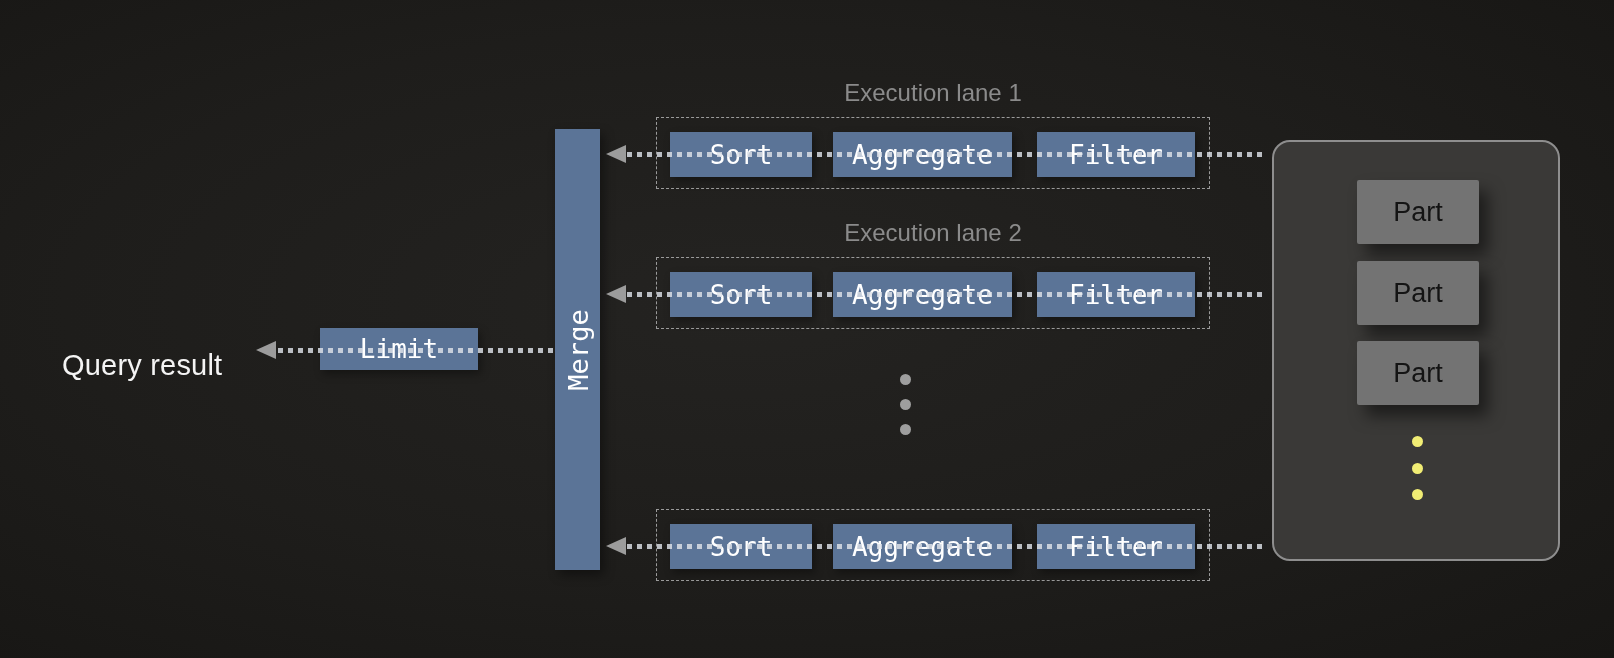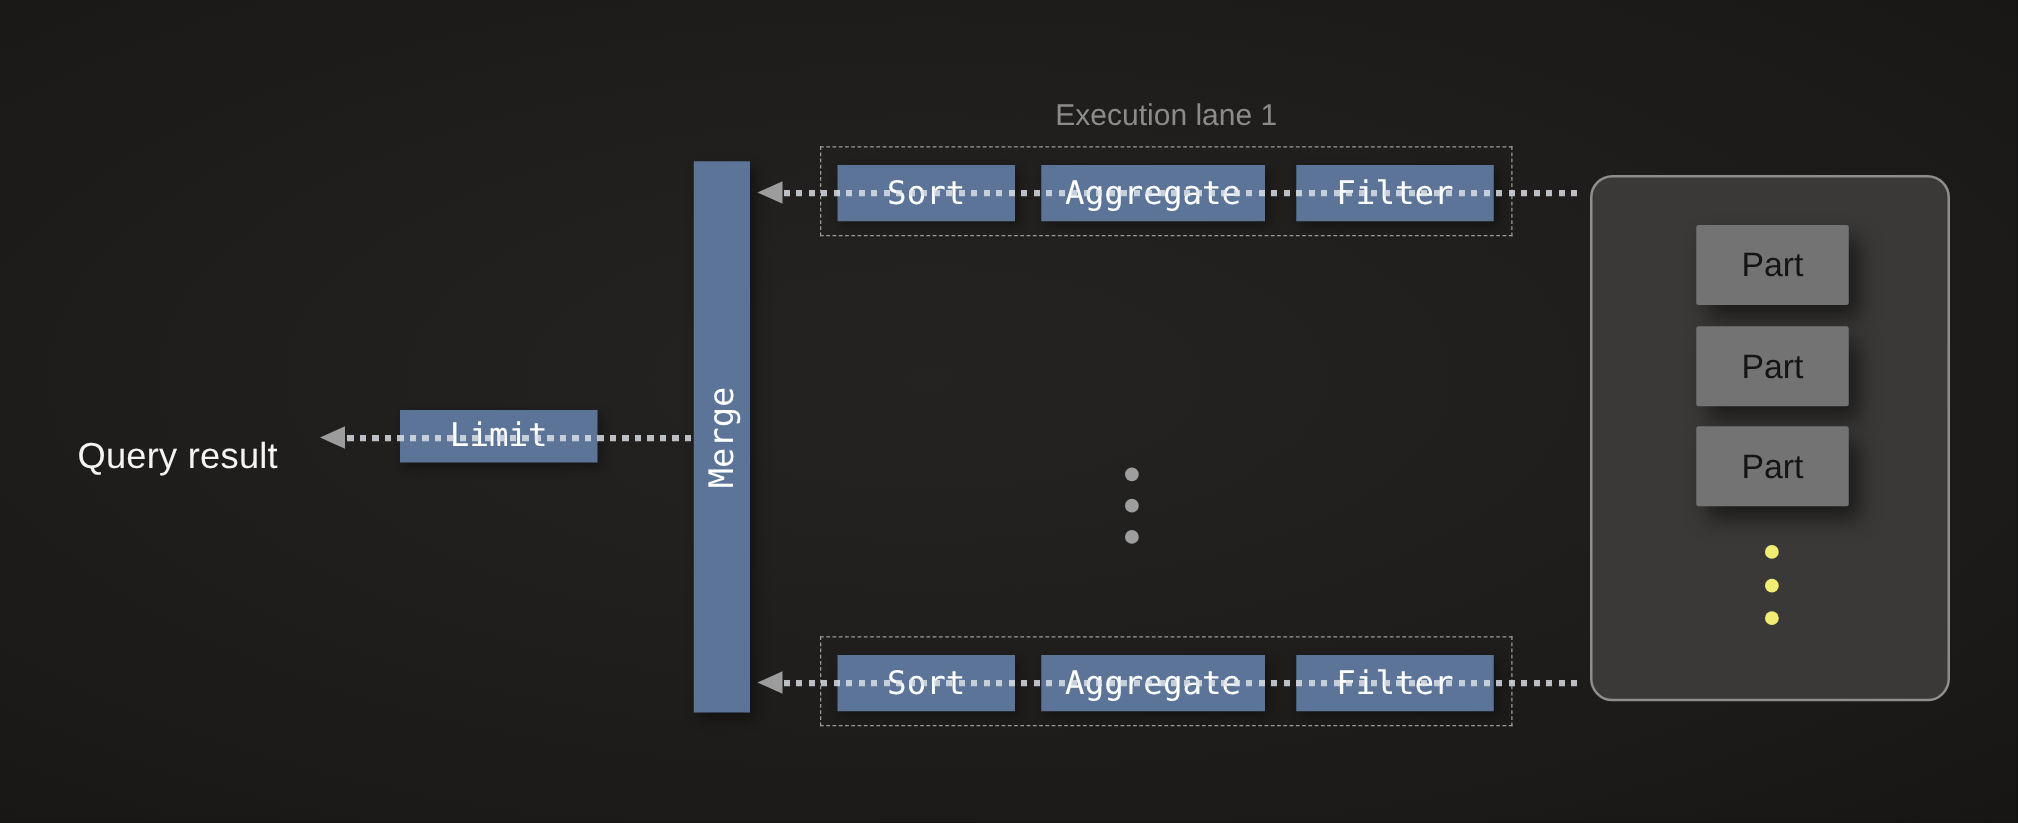--- a/index.html
+++ b/index.html
@@ -147,20 +147,35 @@
     <div class="op op-aggregate">
       <span>Aggregate</span>
     </div>
     <div class="op op-filter">
       <span>Filter</span>
     </div>
     <div class="flow lane-flow"></div>
     <div class="arrow-left lane-arrow"></div>
   </div>
 
+  <div class="lane-group" style="top:219px;">
+    <div class="lane-label">Execution lane 2</div>
+    <div class="lane-dashed"></div>
+    <div class="op op-sort">
+      <span>Sort</span>
+    </div>
+    <div class="op op-aggregate">
+      <span>Aggregate</span>
+    </div>
+    <div class="op op-filter">
+      <span>Filter</span>
+    </div>
+    <div class="flow lane-flow"></div>
+    <div class="arrow-left lane-arrow"></div>
+  </div>
 
   <div class="abs dot dot-gray" style="left:900px; top:374px;"></div>
   <div class="abs dot dot-gray" style="left:900px; top:399px;"></div>
   <div class="abs dot dot-gray" style="left:900px; top:424px;"></div>
 
   <div class="lane-group" style="top:471px;">
     <div class="lane-dashed"></div>
     <div class="op op-sort">
       <span>Sort</span>
     </div>

